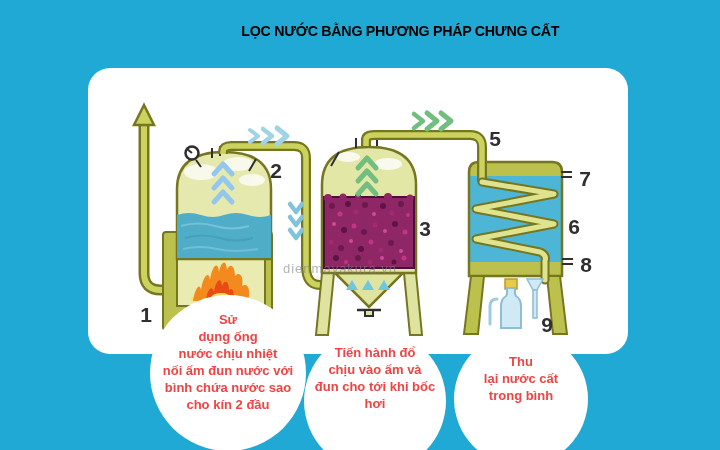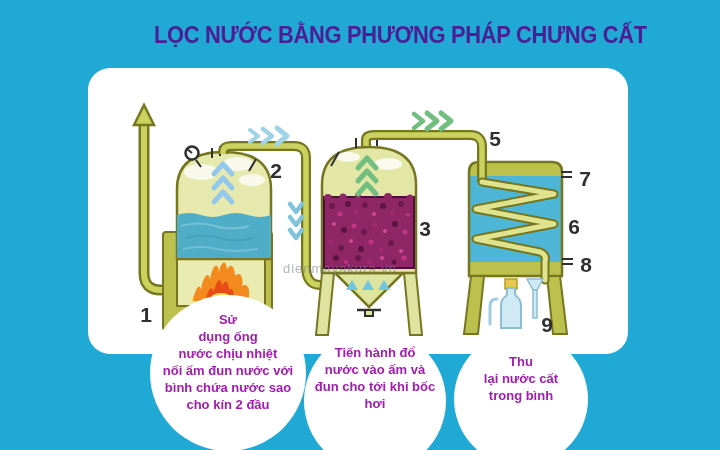--- a/index.html
+++ b/index.html
@@ -3,36 +3,36 @@
 <meta charset="utf-8">
 <style>
   html,body{margin:0;padding:0;}
   body{
     width:720px;height:450px;position:relative;overflow:hidden;
     background:#1fa9d4;
     font-family:"Liberation Sans", sans-serif;
   }
   .title{
     position:absolute;left:80px;right:0;top:22px;height:32px;
-    text-align:center;color:#4c1d95;font-weight:bold;font-size:23px;
+    text-align:center;color:#000000;font-weight:bold;font-size:15px;
     letter-spacing:-0.3px;
   }
   .title span{display:inline-block;transform:scaleX(.95);white-space:nowrap;}
   .panel{
     position:absolute;left:88px;top:68px;width:540px;height:286px;
     background:#ffffff;border-radius:22px;
   }
   .diagram{position:absolute;left:88px;top:68px;}
   .bubble{
     position:absolute;background:#ffffff;border-radius:50%;
     display:flex;justify-content:center;align-items:flex-start;
     text-align:center;
   }
   .bubble-text{
-    white-space:pre-line;color:#a21caf;font-weight:bold;
+    white-space:pre-line;color:#ef4444;font-weight:bold;
     font-size:13px;line-height:17px;
   }
   .b1{left:150px;top:295px;width:156px;height:156px;}
   .b1 .bubble-text{padding-top:16px;}
   .b2{left:304px;top:330px;width:142px;height:142px;}
   .b2 .bubble-text{padding-top:14px;}
   .b3{left:454px;top:332px;width:134px;height:134px;}
   .b3 .bubble-text{padding-top:21px;text-align:center;}
   .marker{font-weight:bold;font-size:21px;fill:#2f2f2f;}
   .watermark{font-size:13px;fill:#7d8488;opacity:.6;letter-spacing:1px;}
@@ -243,21 +243,21 @@
 <div class="bubble b1">
   <div class="bubble-text">Sử
 dụng ống
 nước chịu nhiệt
 nối ấm đun nước với
 bình chứa nước sao
 cho kín 2 đầu</div>
 </div>
 <div class="bubble b2">
   <div class="bubble-text">Tiến hành đổ
-nước vào ấm và
+chịu vào ấm và
 đun cho tới khi bốc
 hơi</div>
 </div>
 <div class="bubble b3">
   <div class="bubble-text">Thu
 lại nước cất
 trong bình</div>
 </div>
 
 </body></html>

